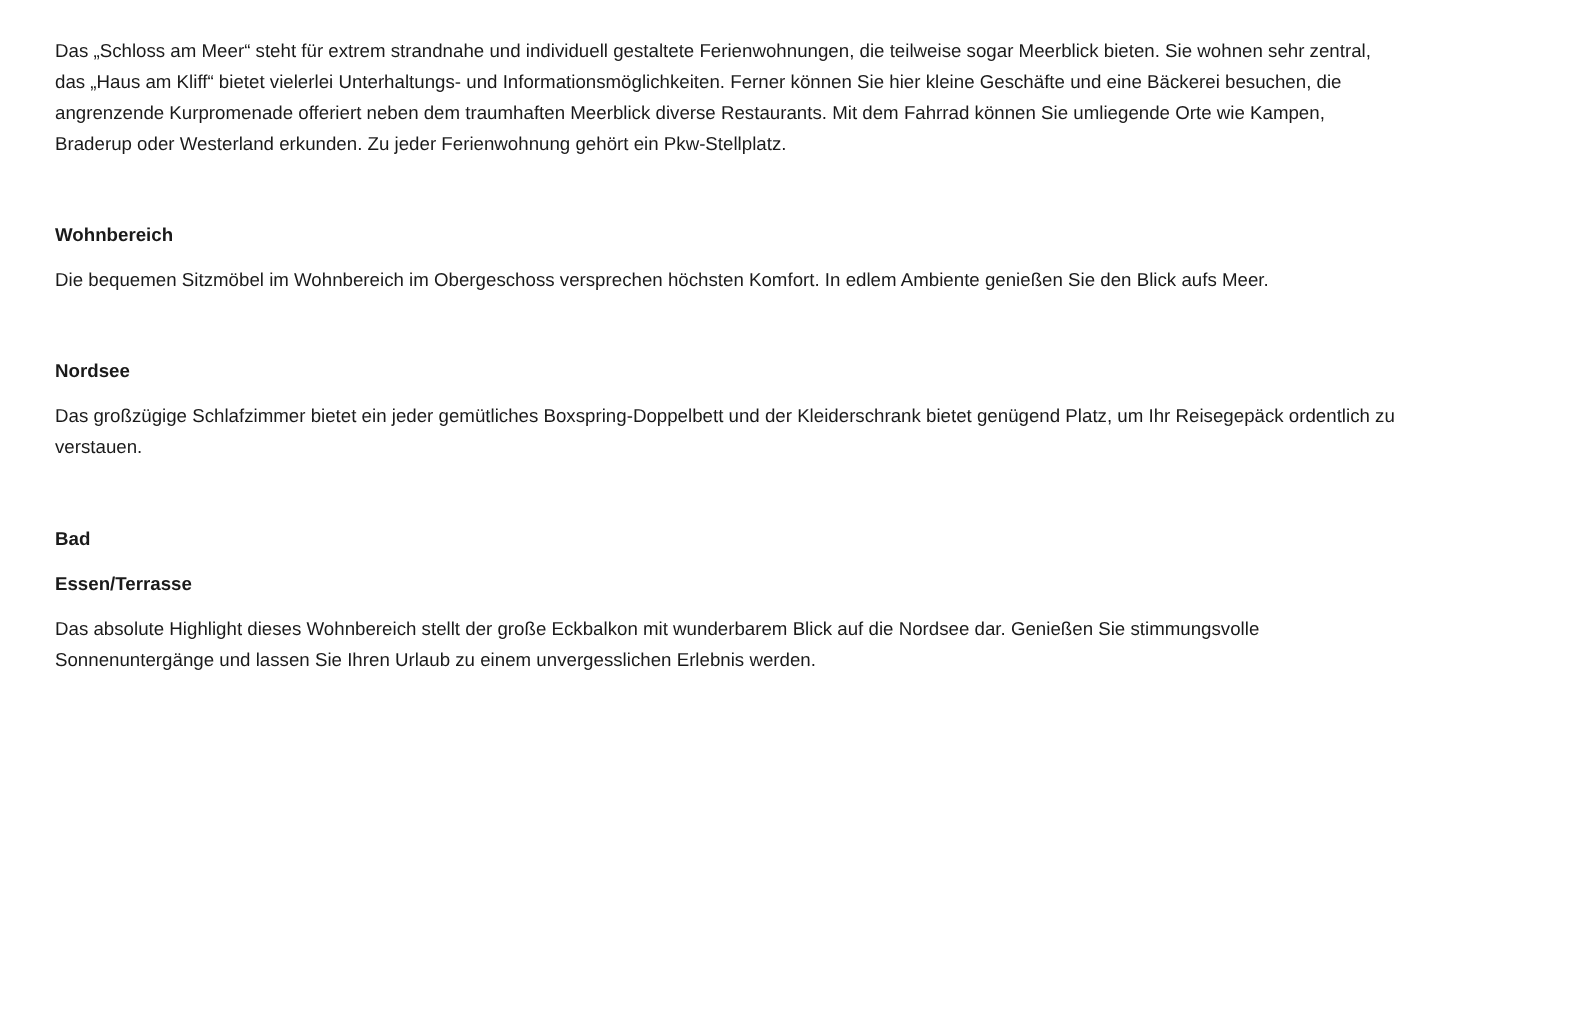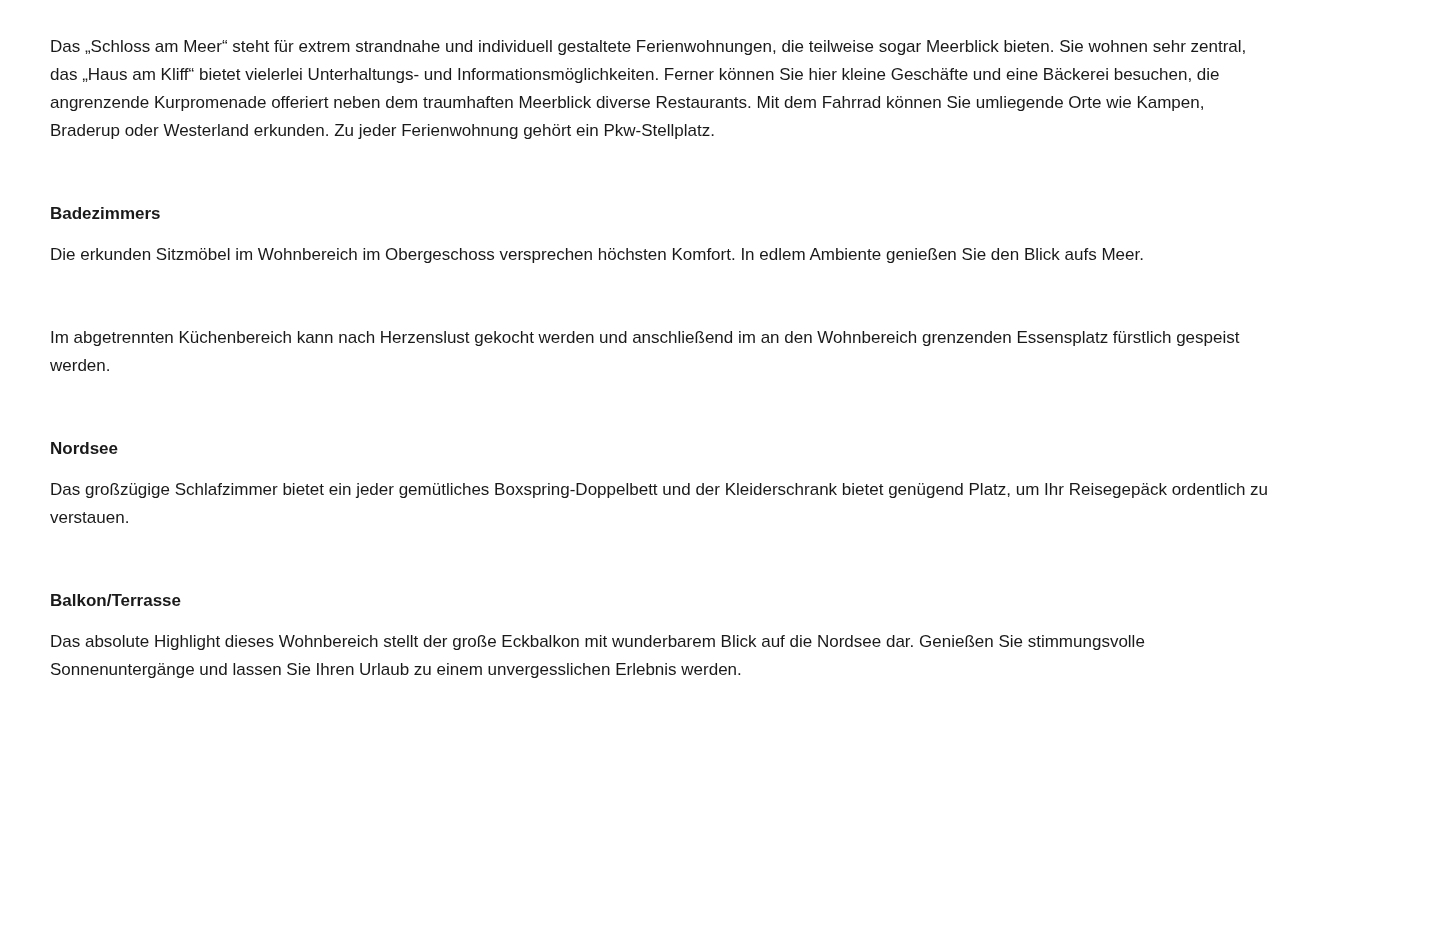--- a/index.html
+++ b/index.html
@@ -45,37 +45,36 @@
 <body>
 
 <main class="page">
 
   <p class="para">Das „Schloss am Meer“ steht für extrem strandnahe und individuell gestaltete Ferienwohnungen, die teilweise sogar Meerblick bieten. Sie wohnen sehr zentral,
 das „Haus am Kliff“ bietet vielerlei Unterhaltungs- und Informationsmöglichkeiten. Ferner können Sie hier kleine Geschäfte und eine Bäckerei besuchen, die
 angrenzende Kurpromenade offeriert neben dem traumhaften Meerblick diverse Restaurants. Mit dem Fahrrad können Sie umliegende Orte wie Kampen,
 Braderup oder Westerland erkunden. Zu jeder Ferienwohnung gehört ein Pkw-Stellplatz.</p>
 
   <section class="doc-section">
-    <h2 class="heading">Badezimmers</h2>
-    <p class="para">Die erkunden Sitzmöbel im Wohnbereich im Obergeschoss versprechen höchsten Komfort. In edlem Ambiente genießen Sie den Blick aufs Meer.</p>
+    <h2 class="heading">Wohnbereich</h2>
+    <p class="para">Die bequemen Sitzmöbel im Wohnbereich im Obergeschoss versprechen höchsten Komfort. In edlem Ambiente genießen Sie den Blick aufs Meer.</p>
   </section>
 
   <section class="doc-section">
-    <p class="para">Im abgetrennten Küchenbereich kann nach Herzenslust gekocht werden und anschließend im an den Wohnbereich grenzenden Essensplatz fürstlich gespeist
-werden.</p>
   </section>
 
   <section class="doc-section">
     <h2 class="heading">Nordsee</h2>
     <p class="para">Das großzügige Schlafzimmer bietet ein jeder gemütliches Boxspring-Doppelbett und der Kleiderschrank bietet genügend Platz, um Ihr Reisegepäck ordentlich zu
 verstauen.</p>
   </section>
 
   <section class="doc-section">
+    <h2 class="heading">Bad</h2>
   </section>
 
   <section class="doc-section">
-    <h2 class="heading">Balkon/Terrasse</h2>
+    <h2 class="heading">Essen/Terrasse</h2>
     <p class="para">Das absolute Highlight dieses Wohnbereich stellt der große Eckbalkon mit wunderbarem Blick auf die Nordsee dar. Genießen Sie stimmungsvolle
 Sonnenuntergänge und lassen Sie Ihren Urlaub zu einem unvergesslichen Erlebnis werden.</p>
   </section>
 
 </main>
 
 </body></html>

